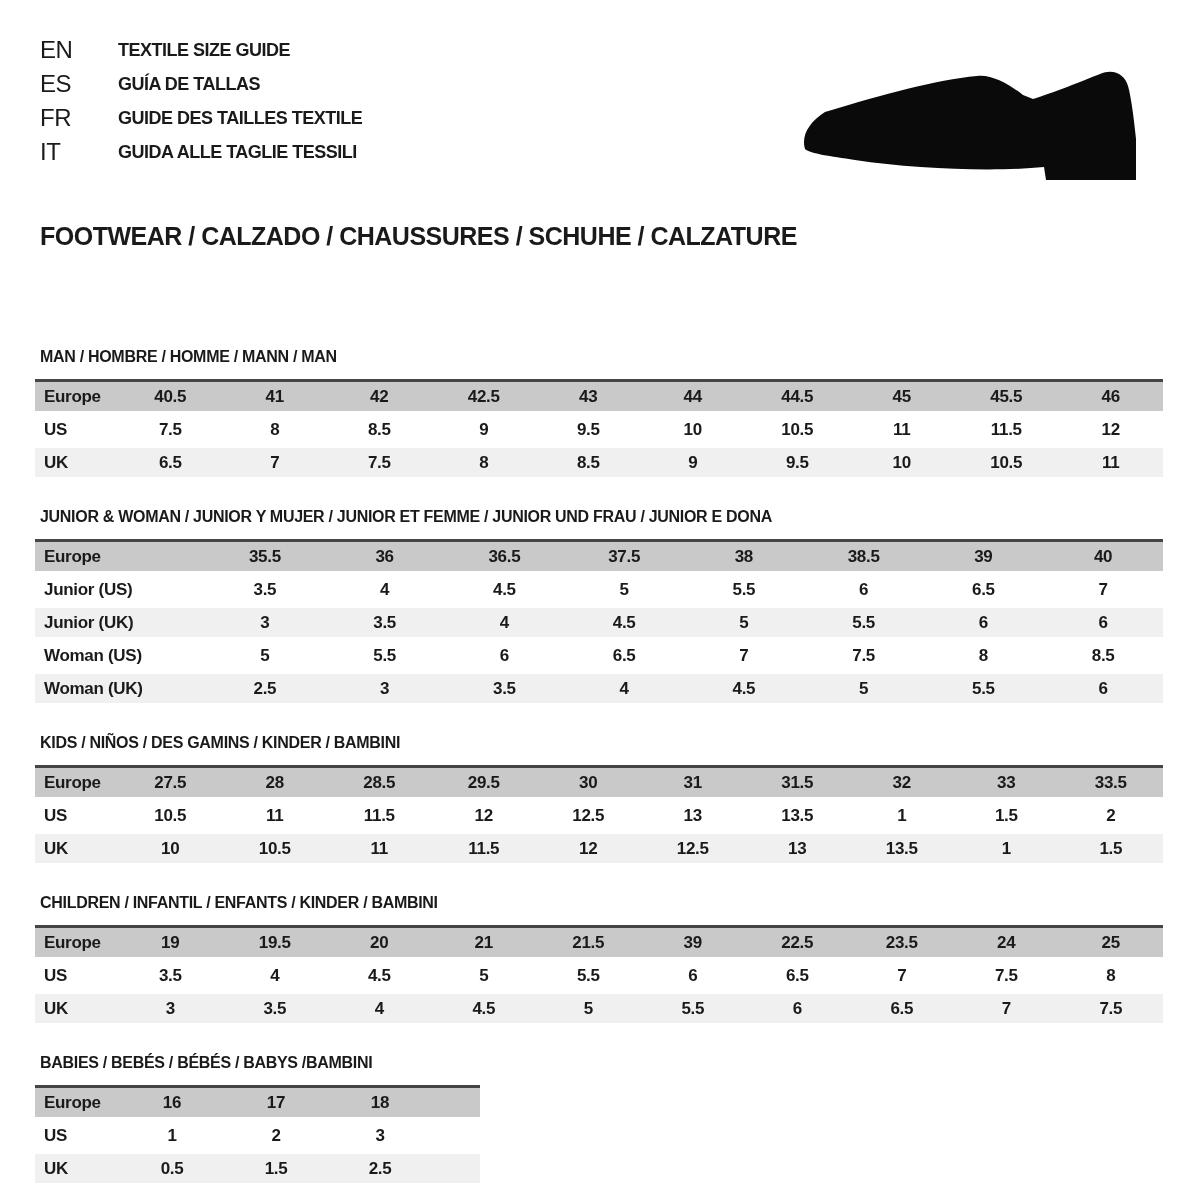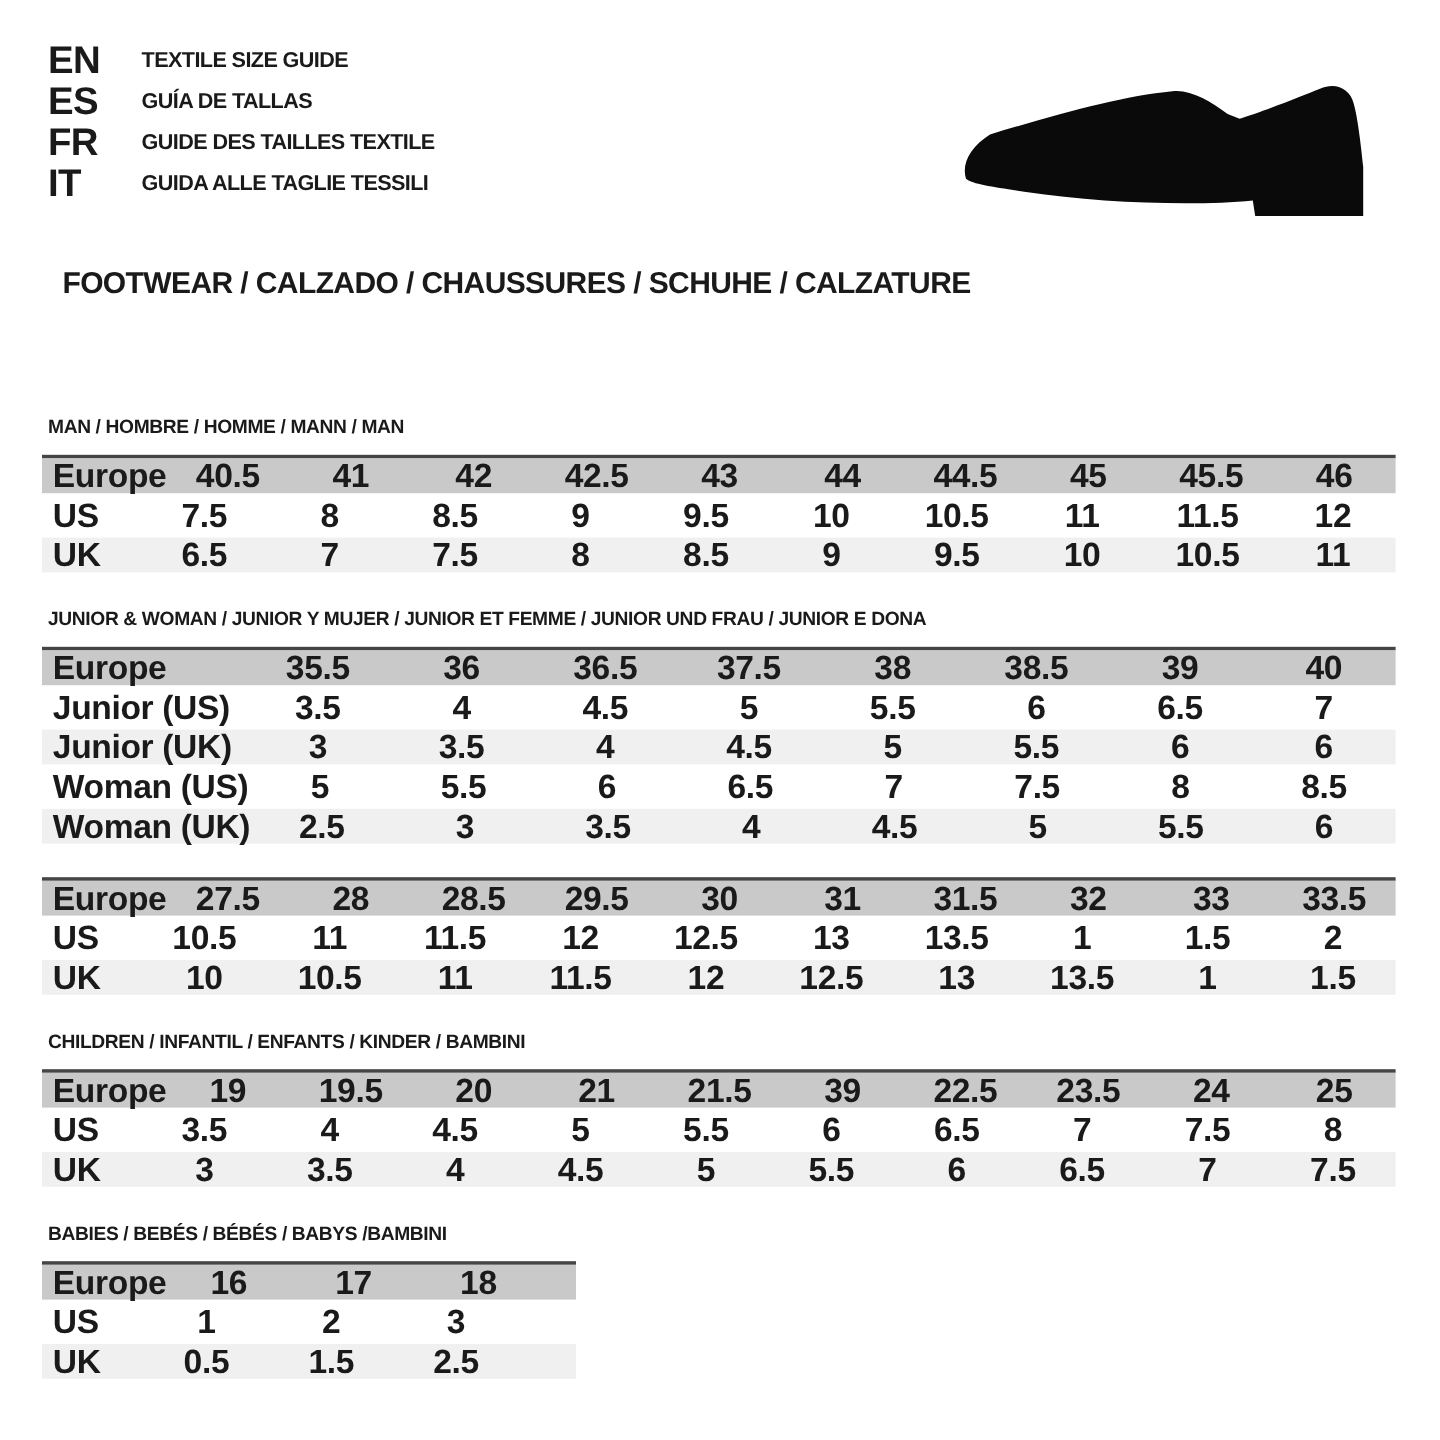--- a/index.html
+++ b/index.html
@@ -3,40 +3,40 @@
 <meta charset="utf-8">
 <style>
   html,body { margin:0; padding:0; background:#ffffff; }
   .page {
     position:relative; width:1200px; height:1200px; background:#ffffff;
     font-family:"Liberation Sans", sans-serif; color:#1a1a1a; overflow:hidden;
   }
   
   .lang-block { position:absolute; left:40px; top:33px; }
   .lang-row { display:flex; height:34px; align-items:center; }
-  .lang-code { width:78px; font-size:32px; font-weight:bold; letter-spacing:-0.5px; }
+  .lang-code { width:78px; font-size:24px; font-weight:normal; letter-spacing:-0.5px; }
   .lang-label { font-size:18px; font-weight:bold; letter-spacing:-0.5px; white-space:nowrap; }
   .category-line {
-    position:absolute; left:52px; top:222px;
+    position:absolute; left:40px; top:222px;
     font-size:25px; font-weight:bold; letter-spacing:-0.5px; white-space:nowrap;
   }
   
   .shoe { position:absolute; left:795px; top:64px; width:345px; height:130px; }
   
   .sections { position:absolute; left:35px; top:345px; width:1128px; }
   .size-section { margin:0 0 28px 0; }
   .section-title {
     margin:0 0 11px 5px; font-size:16px; line-height:23px; font-weight:bold;
     letter-spacing:-0.3px; white-space:nowrap;
   }
   .size-table { border-top:3px solid var(--table-top-border, #454545); width:100%; }
   .size-table.cols-3 { width:445px; }
   .t-row {
     display:flex; align-items:center; height:29px; margin-top:4px;
-    font-size:28px; font-weight:bold; letter-spacing:-0.3px;
+    font-size:17px; font-weight:bold; letter-spacing:-0.3px;
   }
   .t-row.hdr { margin-top:0; background:var(--header-row, #c9c9c9); }
   .t-row.alt { background:var(--alt-row, #f0f0f0); }
   .cell { text-align:center; white-space:nowrap; }
   .cell.label { text-align:left; padding-left:9px; box-sizing:border-box; }
   .cols-10 .cell.label { flex:0 0 83px; }
   .cols-8  .cell.label { flex:0 0 170px; }
   .cols-3  .cell.label { flex:0 0 85px; }
   .cell.val { flex:1; }
   .cols-3 .cell.val { flex:0 0 104px; }
@@ -190,20 +190,21 @@
             <div class="cell val">4</div>
             <div class="cell val">4.5</div>
             <div class="cell val">5</div>
             <div class="cell val">5.5</div>
             <div class="cell val">6</div>
           </div>
         </div>
   </section>
 
   <section class="size-section">
+    <h2 class="section-title">KIDS / NIÑOS / DES GAMINS / KINDER / BAMBINI</h2>
     <div class="size-table cols-10">
           <div class="t-row hdr">
             <div class="cell label">Europe</div>
             <div class="cell val">27.5</div>
             <div class="cell val">28</div>
             <div class="cell val">28.5</div>
             <div class="cell val">29.5</div>
             <div class="cell val">30</div>
             <div class="cell val">31</div>
             <div class="cell val">31.5</div>

